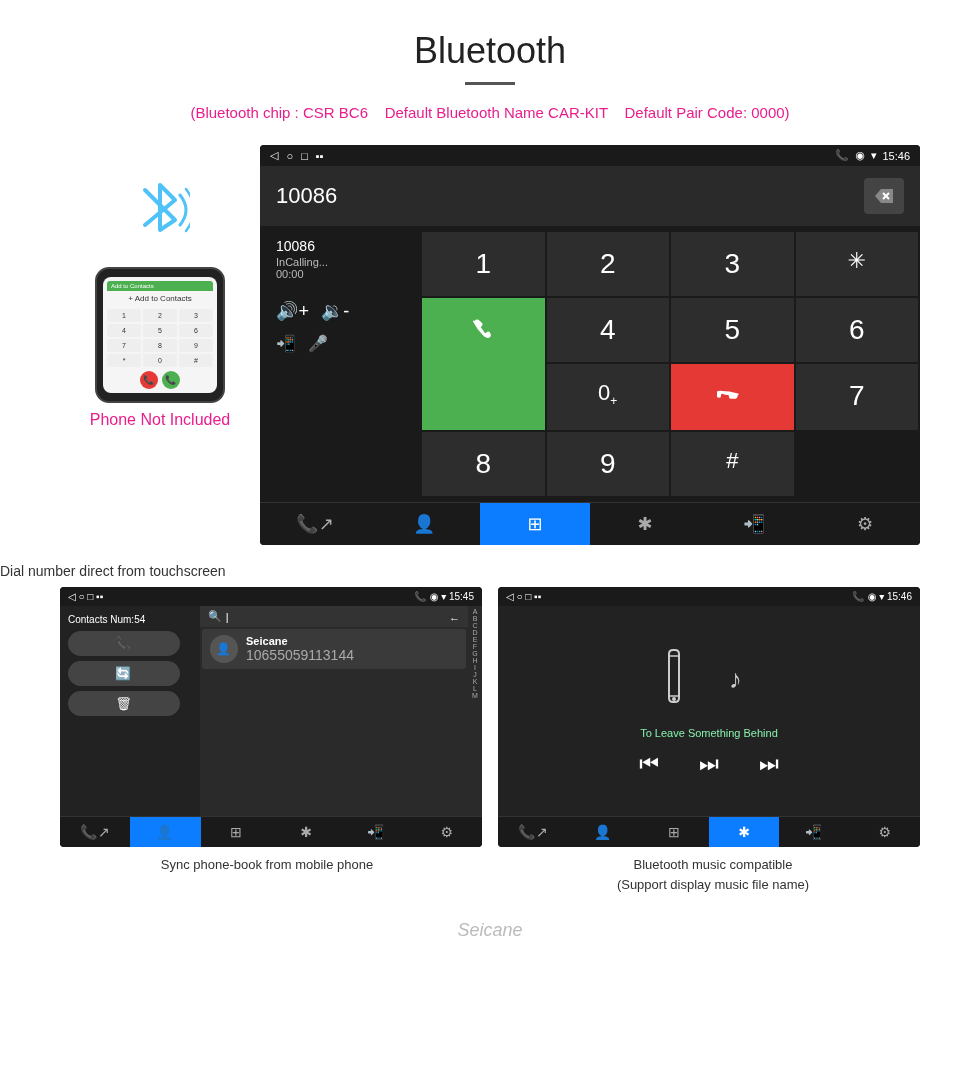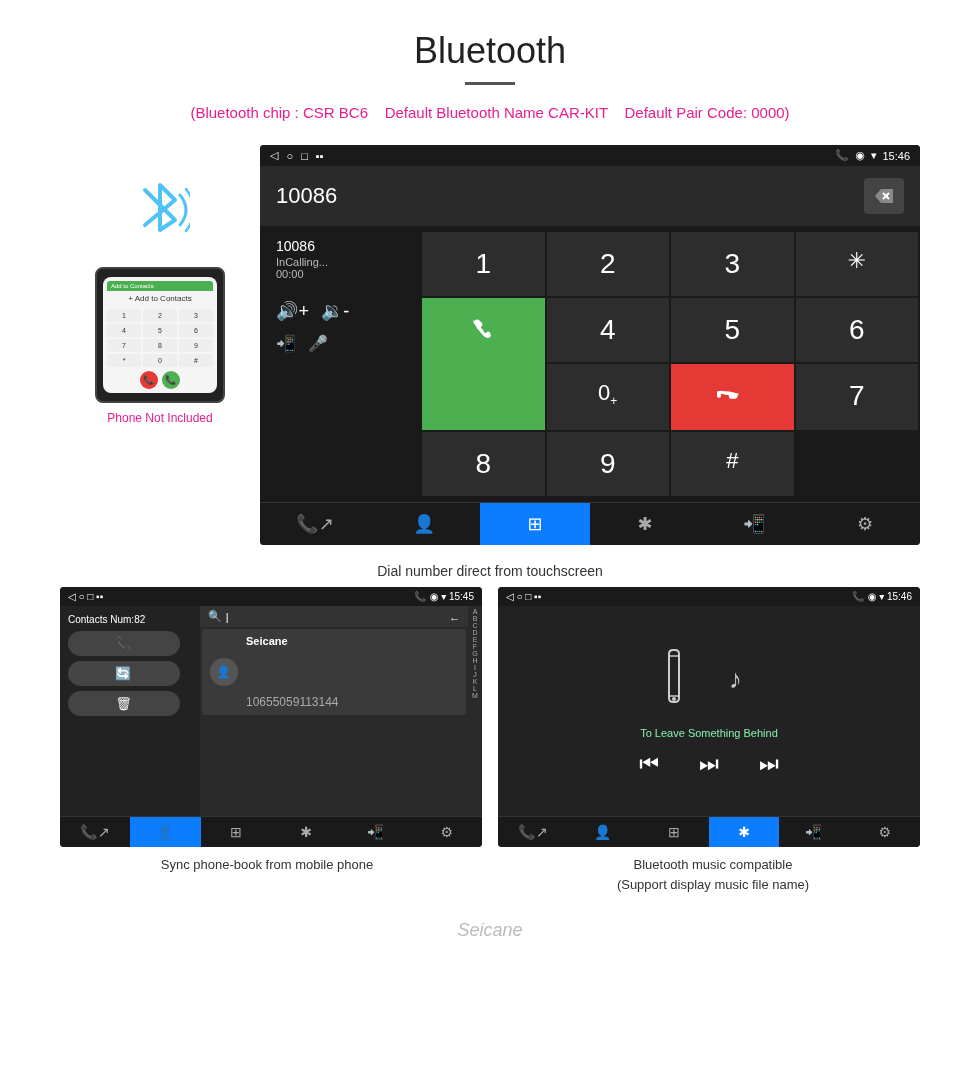--- a/index.html
+++ b/index.html
@@ -52,21 +52,21 @@
       padding-top: 30px;
     }
     .bluetooth-wave {
       font-size: 50px;
       color: #4fc3f7;
       margin-bottom: 10px;
     }
     .small-phone-frame {
       width: 130px;
       background: #222;
-      border-radius: 8px;
+      border-radius: 14px;
       padding: 8px 6px;
       border: 2px solid #444;
     }
     .small-phone-screen {
       background: #f5f5f5;
       border-radius: 8px;
       padding: 4px;
       font-size: 7px;
       color: #333;
     }
@@ -89,21 +89,21 @@
     .sphone-cell {
       background: #eee;
       text-align: center;
       padding: 3px 1px;
       border-radius: 2px;
       font-size: 7px;
       color: #333;
     }
     .phone-not-included {
       color: #e91e8c;
-      font-size: 12px;
+      font-size: 16px;
       text-align: center;
       margin-top: 8px;
     }
 
     
     .android-dial-screen {
       flex: 1;
       background: #1a1a1a;
       border-radius: 4px;
       overflow: hidden;
@@ -166,21 +166,21 @@
     .nav-item {
       flex: 1;
       text-align: center;
       padding: 10px 0;
       color: #aaa;
       font-size: 18px;
     }
     .nav-item.active { background: #0d7dff; color: white; }
 
     .caption-main {
-      text-align: center;
+      text-align: left;
       font-size: 14px;
       color: #333;
       padding: 8px 0;
     }
 
     
     .bottom-screens-row {
       display: flex;
       padding: 0 60px;
       gap: 16px;
@@ -255,21 +255,21 @@
       display: flex;
       align-items: center;
       padding: 6px 8px;
       background: #3a3a3a;
       margin: 2px;
       border-radius: 3px;
       color: white;
     }
     .contact-avatar { width: 28px; height: 28px; background: #555; border-radius: 50%; margin-right: 8px; display:flex;align-items:center;justify-content:center; font-size:12px; }
     .contact-name { font-size: 11px; font-weight: bold; }
-    .contact-number { font-size: 12px; color: #aaa; margin-top: 48px; }
+    .contact-number { font-size: 14px; color: #aaa; }
     .alphabet-sidebar {
       width: 14px;
       background: #2a2a2a;
       display: flex;
       flex-direction: column;
       font-size: 7px;
       color: #aaa;
       align-items: center;
       padding-top: 2px;
     }
@@ -492,21 +492,21 @@
 <div class="bottom-screens-row">
 
   <div class="bottom-screenshot contacts-screen">
     <div class="contacts-status">
       <div>◁ ○ □ ▪▪</div>
       <div>📞 ◉ ▾ <span>15:45</span></div>
     </div>
     <div class="contacts-body">
       <div class="contacts-left-panel">
         <div class="contacts-num">
-          <span>Contacts Num:</span><span>82</span>
+          <span>Contacts Num:</span><span>54</span>
         </div>
         <div class="contact-action-btn">📞</div>
         <div class="contact-action-btn">🔄</div>
         <div class="contact-action-btn">🗑</div>
       </div>
       <div class="contacts-list-panel">
         <div class="contact-search-bar">
           <span>🔍</span>
           <input type="text" value="|" style="">
           <span>←</span>

